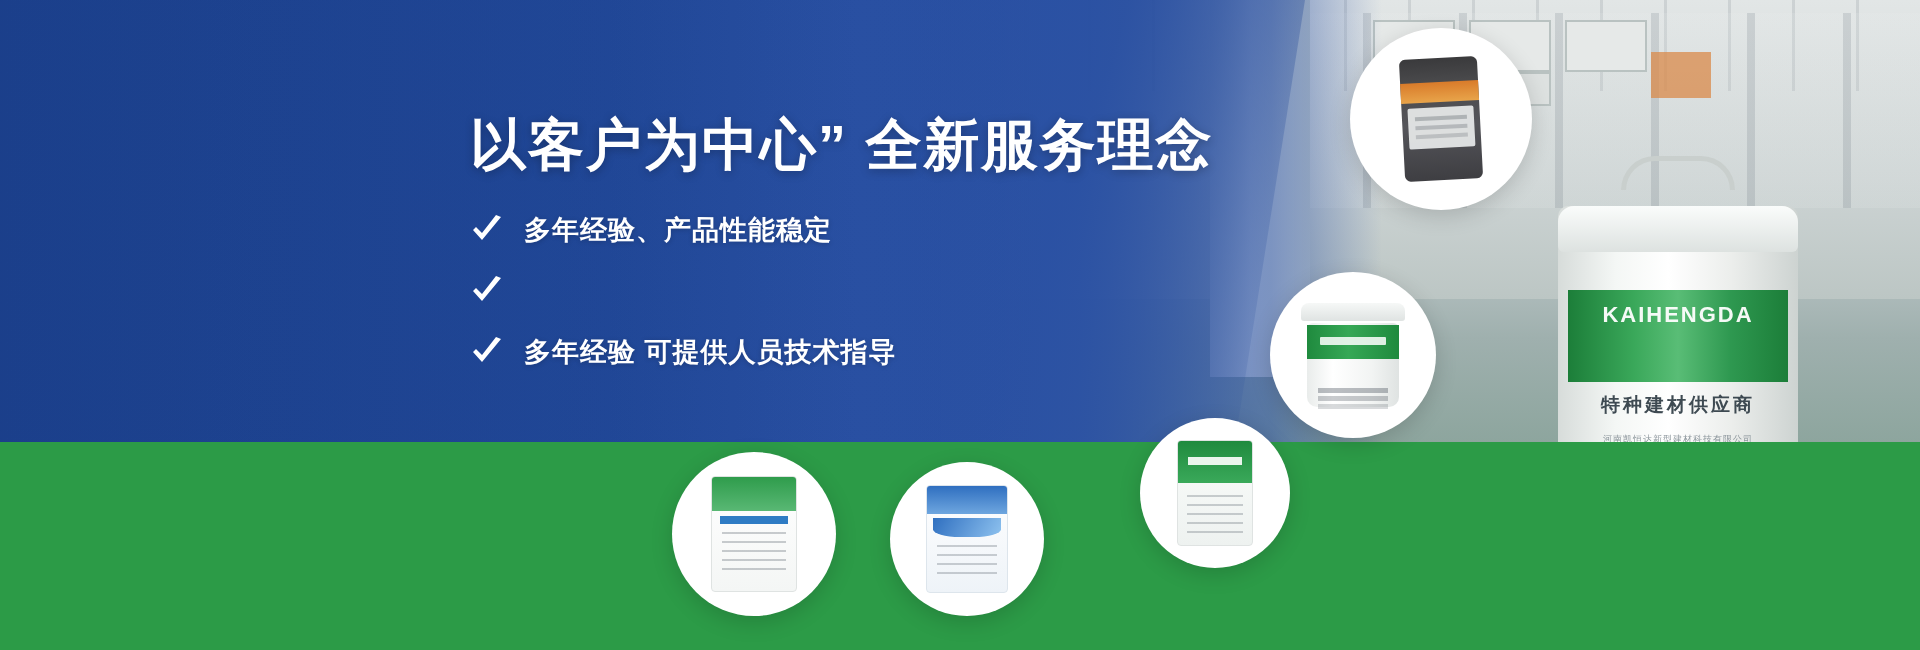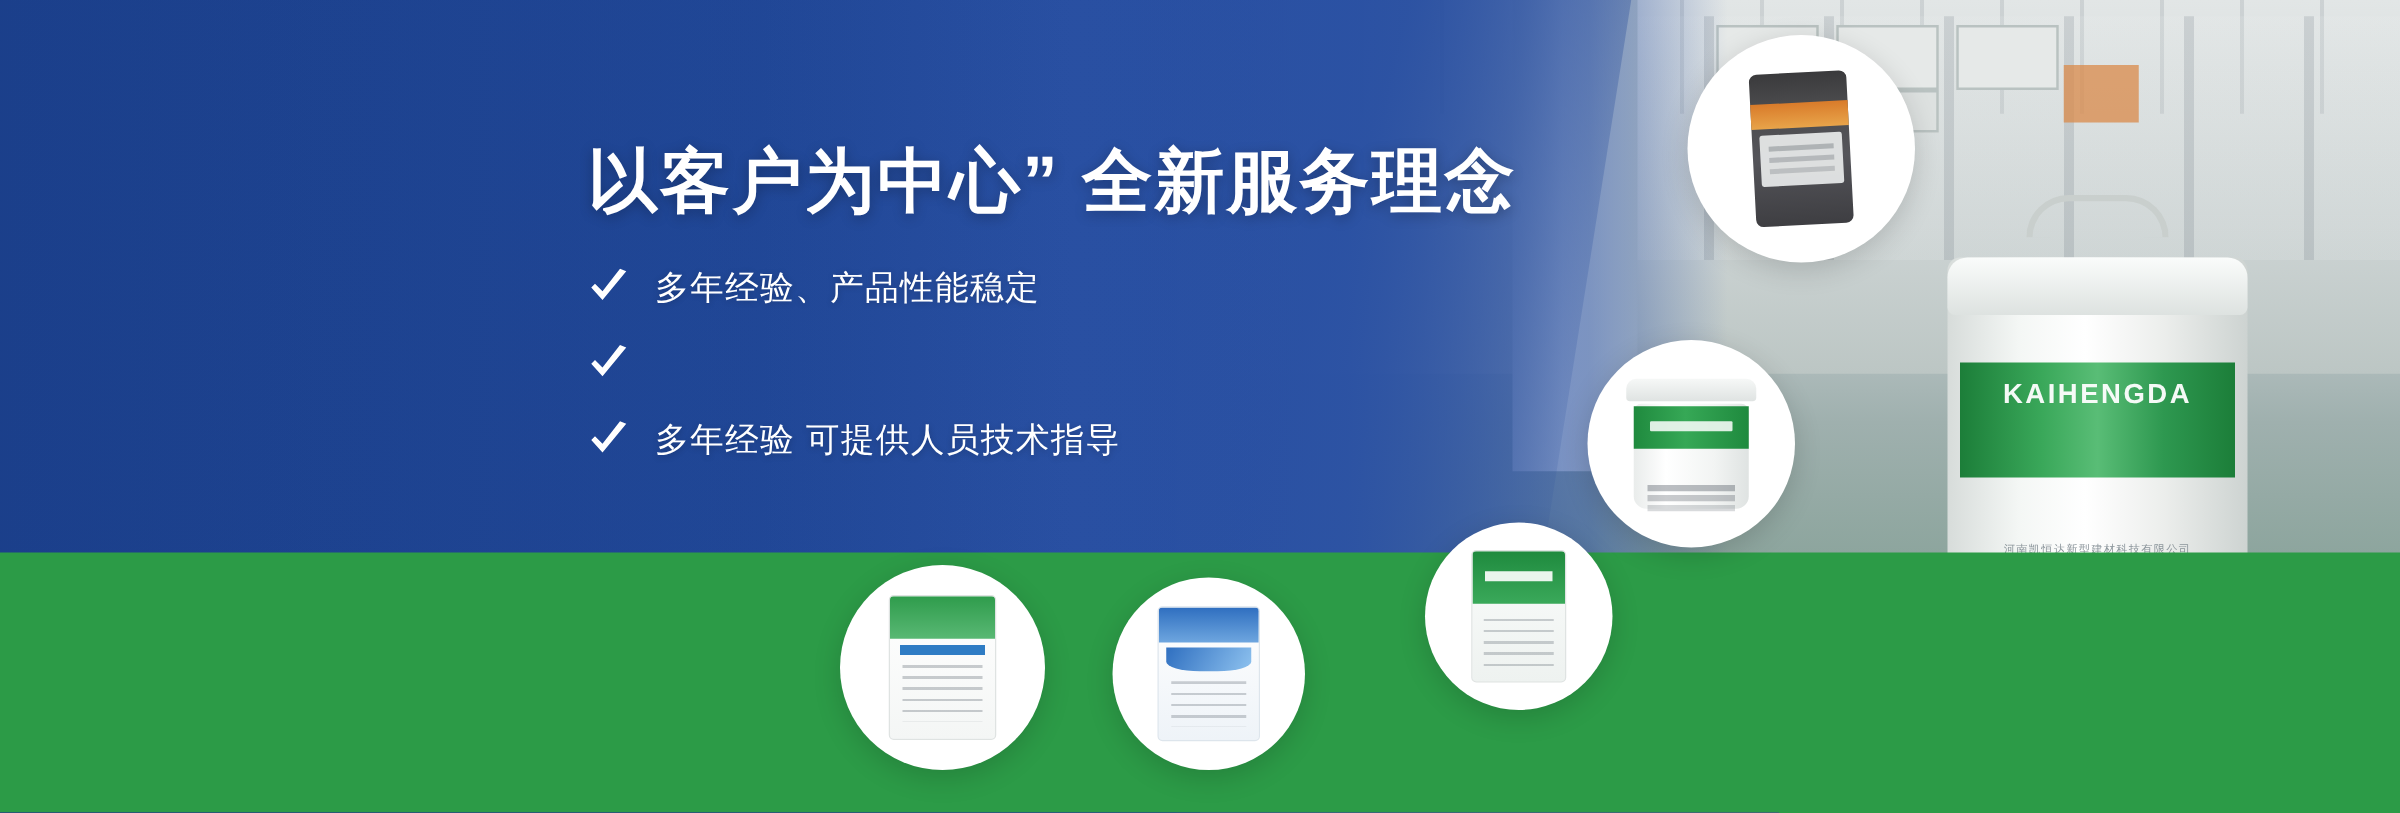--- a/index.html
+++ b/index.html
@@ -108,20 +108,21 @@
     position:absolute; left:470px; top:108px;
     font-size:56px; font-weight:bold; color:#ffffff;
     letter-spacing:2px; white-space:nowrap;
     text-shadow:0 2px 10px rgba(0,0,0,.28);
   }
 
   .bullets { position:absolute; left:470px; top:212px; }
   .bullet {
     display:flex; align-items:center;
     margin-bottom:26px;
+    font-weight:bold;
   }
   .check {
     width:34px; height:34px; flex:0 0 34px;
     margin-right:20px;
     position:relative;
   }
   .check svg { display:block; width:34px; height:34px; }
   .bullet-text {
     font-size:27px; color:#ffffff; letter-spacing:1px;
     white-space:nowrap;
@@ -334,20 +335,21 @@
   <div class="overlay-diag"></div>
   <div class="overlay-blue"></div>
   <div class="overlay-tint"></div>
 
   <div class="big-pail">
     <div class="handle"></div>
     <div class="body">
       <div class="lid"></div>
       <div class="grn"></div>
       <div class="bp-brand">KAIHENGDA</div>
+      <div class="bp-cn">特种建材供应商</div>
       <div class="bp-foot">河南凯恒达新型建材科技有限公司</div>
     </div>
   </div>
 
   <div class="green-band"></div>
 
   <div class="prod prod-1">
     <div class="prod-inner">
       <div class="sack-dark">
         <div class="band"></div>

